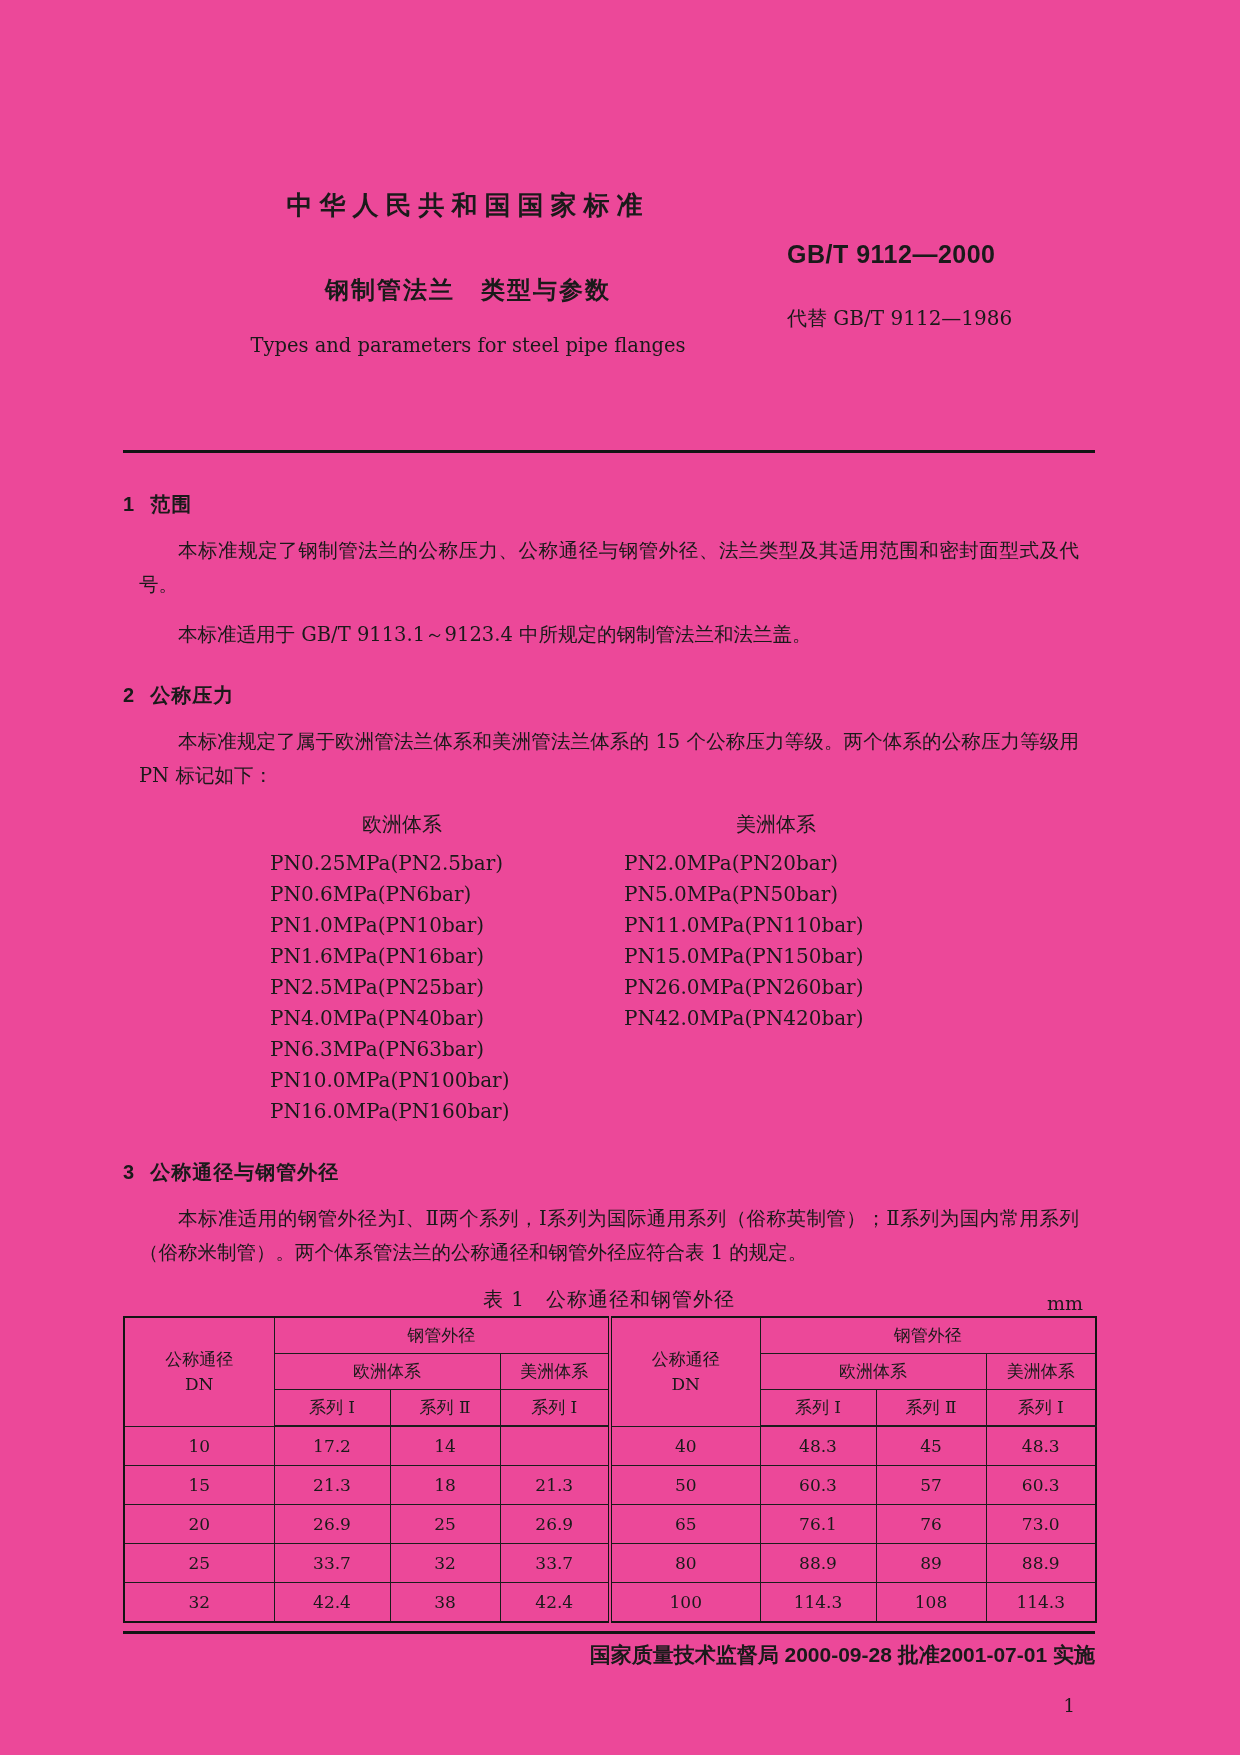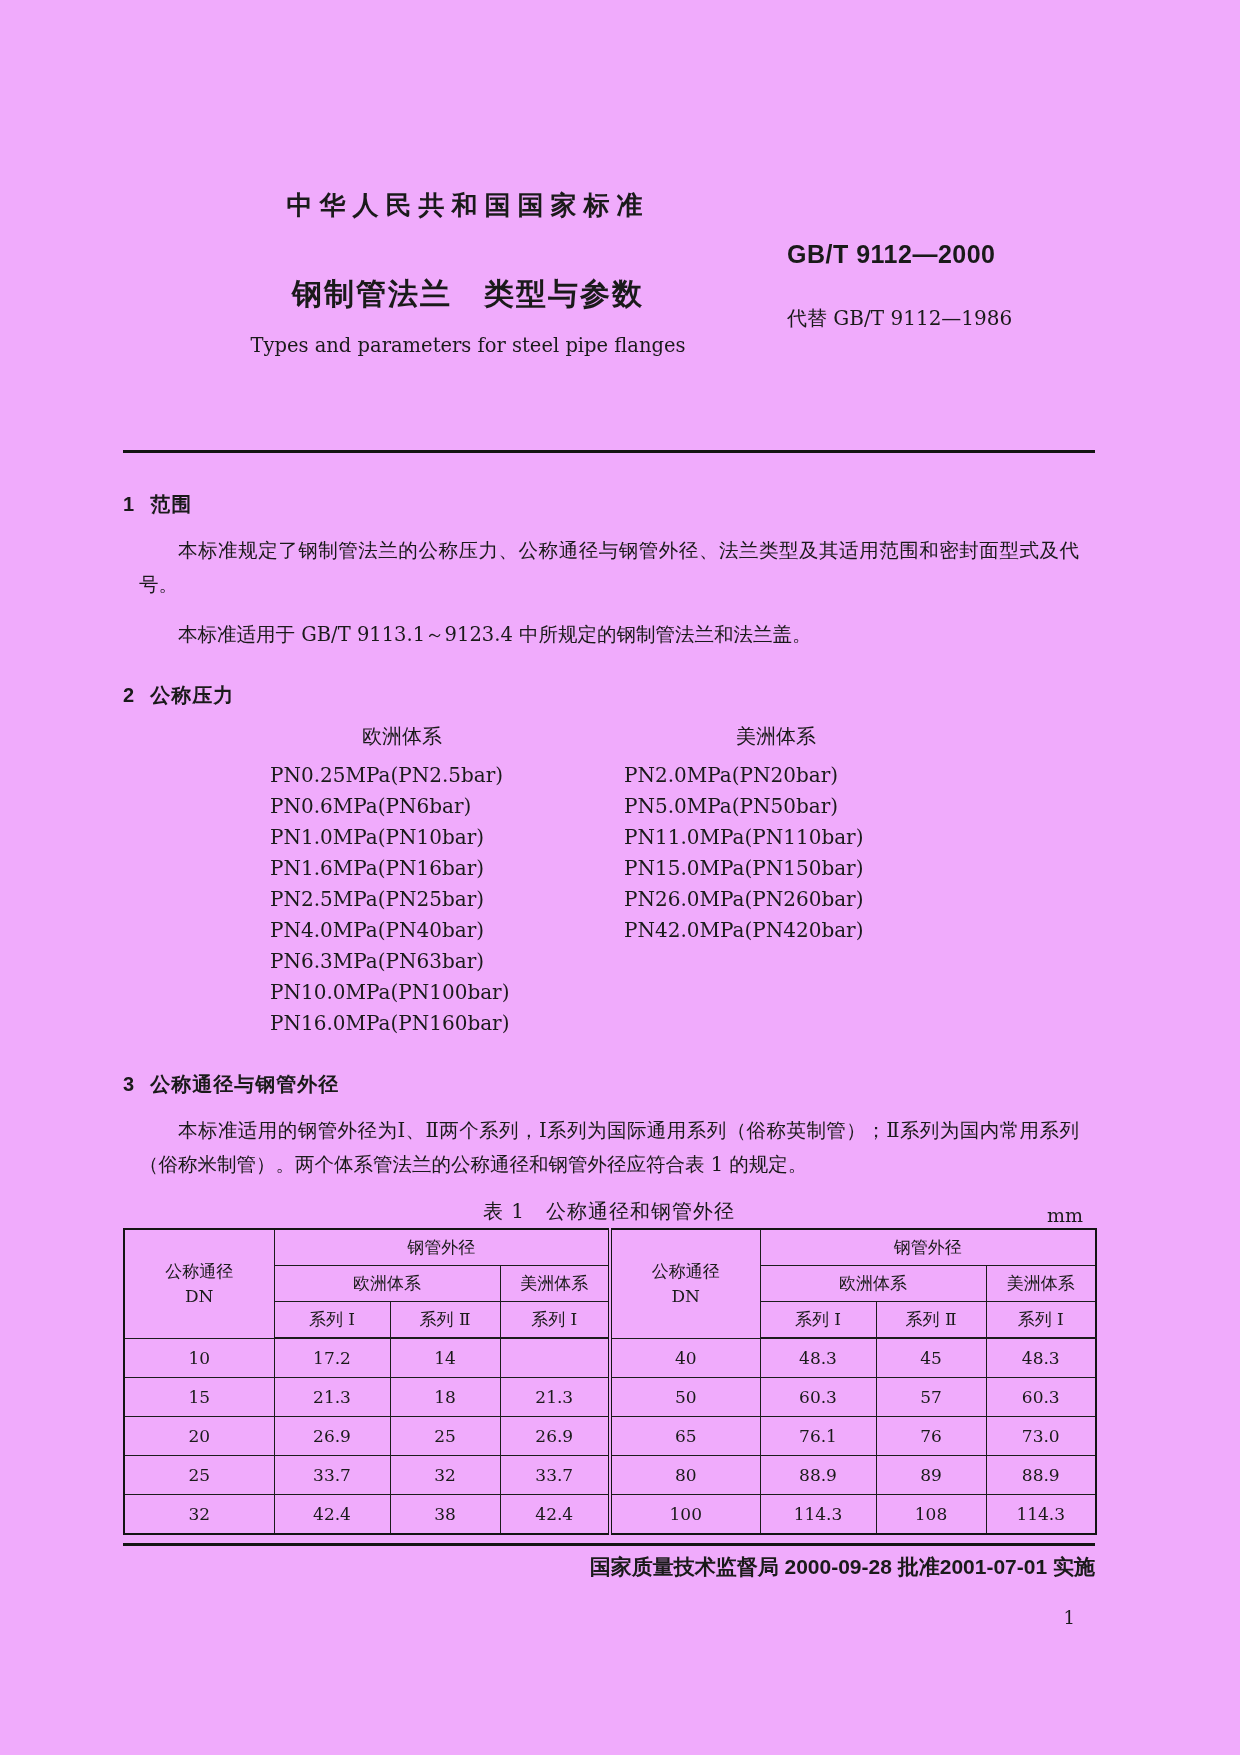--- a/index.html
+++ b/index.html
@@ -1,20 +1,20 @@
 <!DOCTYPE html>
 <html><head>
 <meta charset="utf-8">
 <style>
   html, body { margin:0; padding:0; background:#e9e9e7; }
   .page {
     position:relative;
     width:1240px; height:1755px;
     margin:0 auto;
-    background:#f0abfc;
+    background:#ec4899;
     color:#1a1a1a;
     font-family:"DejaVu Serif","Liberation Serif",serif;
     font-size:19.5px;
     overflow:hidden;
   }
   .content { position:absolute; left:123px; top:0; width:972px; }
 
   
   .header { position:relative; height:453px; }
   .doc-class {
@@ -27,21 +27,21 @@
   .std-number {
     position:absolute; top:240px; left:664px;
     font-family:"Liberation Sans","DejaVu Sans",sans-serif;
     font-weight:bold; font-size:25px; letter-spacing:0.5px;
     white-space:nowrap;
   }
   .title-zh {
     position:absolute; top:274px; left:0; width:690px;
     text-align:center;
     font-family:"Liberation Sans","DejaVu Sans",sans-serif;
-    font-weight:bold; font-size:30px; letter-spacing:2px;
+    font-weight:bold; font-size:24px; letter-spacing:2px;
     white-space:nowrap;
   }
   .replaces {
     position:absolute; top:305px; left:664px;
     font-size:20px; white-space:nowrap;
   }
   .title-en {
     position:absolute; top:334px; left:0; width:690px;
     text-align:center; font-weight:normal; font-size:19.5px;
     white-space:nowrap;
@@ -116,20 +116,21 @@
 
     <div class="sec-heading h1">
       <span class="no">1</span><span>范围</span>
     </div>
     <p class="body indent mt24">本标准规定了钢制管法兰的公称压力、公称通径与钢管外径、法兰类型及其适用范围和密封面型式及代号。</p>
     <p class="body indent">本标准适用于 GB/T 9113.1～9123.4 中所规定的钢制管法兰和法兰盖。</p>
 
     <div class="sec-heading h2">
       <span class="no">2</span><span>公称压力</span>
     </div>
+    <p class="body indent mt16">本标准规定了属于欧洲管法兰体系和美洲管法兰体系的 15 个公称压力等级。两个体系的公称压力等级用 PN 标记如下：</p>
 
     <div class="pn-columns">
       <div class="pn-col-europe">
         <div class="pn-head">欧洲体系</div>
         <ul class="pn-list">
           <li>PN0.25MPa(PN2.5bar)</li>
           <li>PN0.6MPa(PN6bar)</li>
           <li>PN1.0MPa(PN10bar)</li>
           <li>PN1.6MPa(PN16bar)</li>
           <li>PN2.5MPa(PN25bar)</li>

